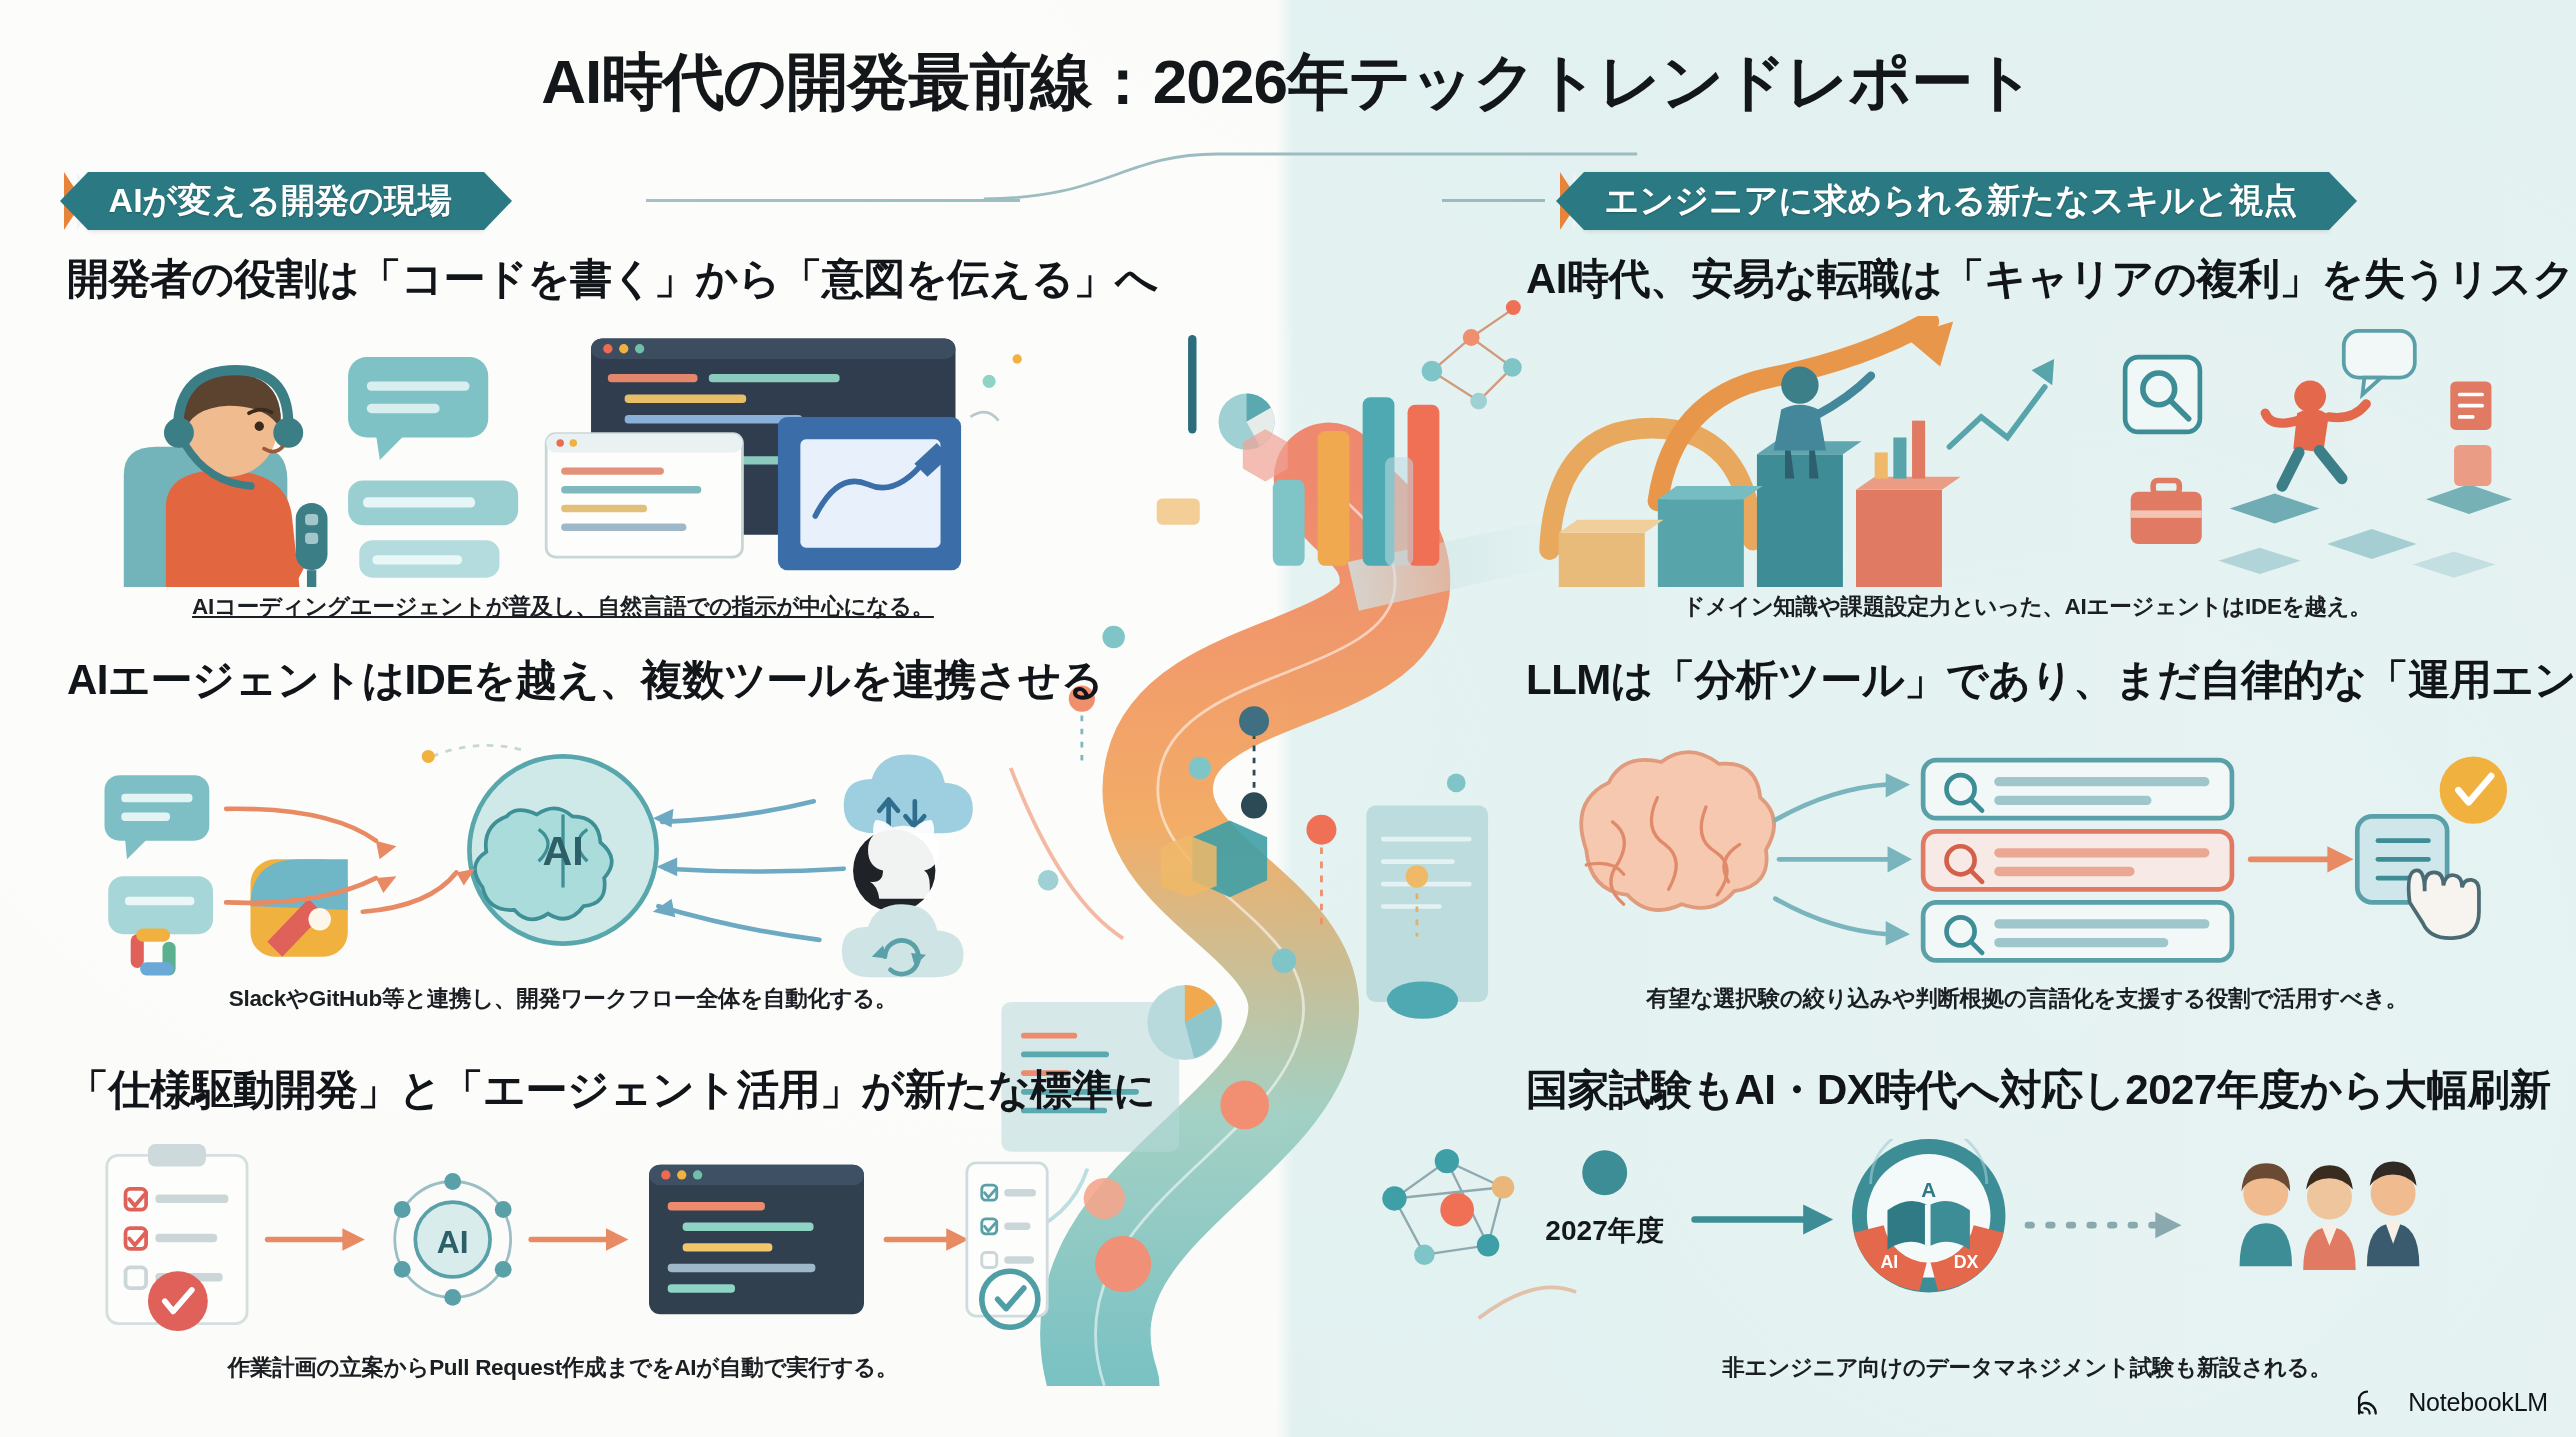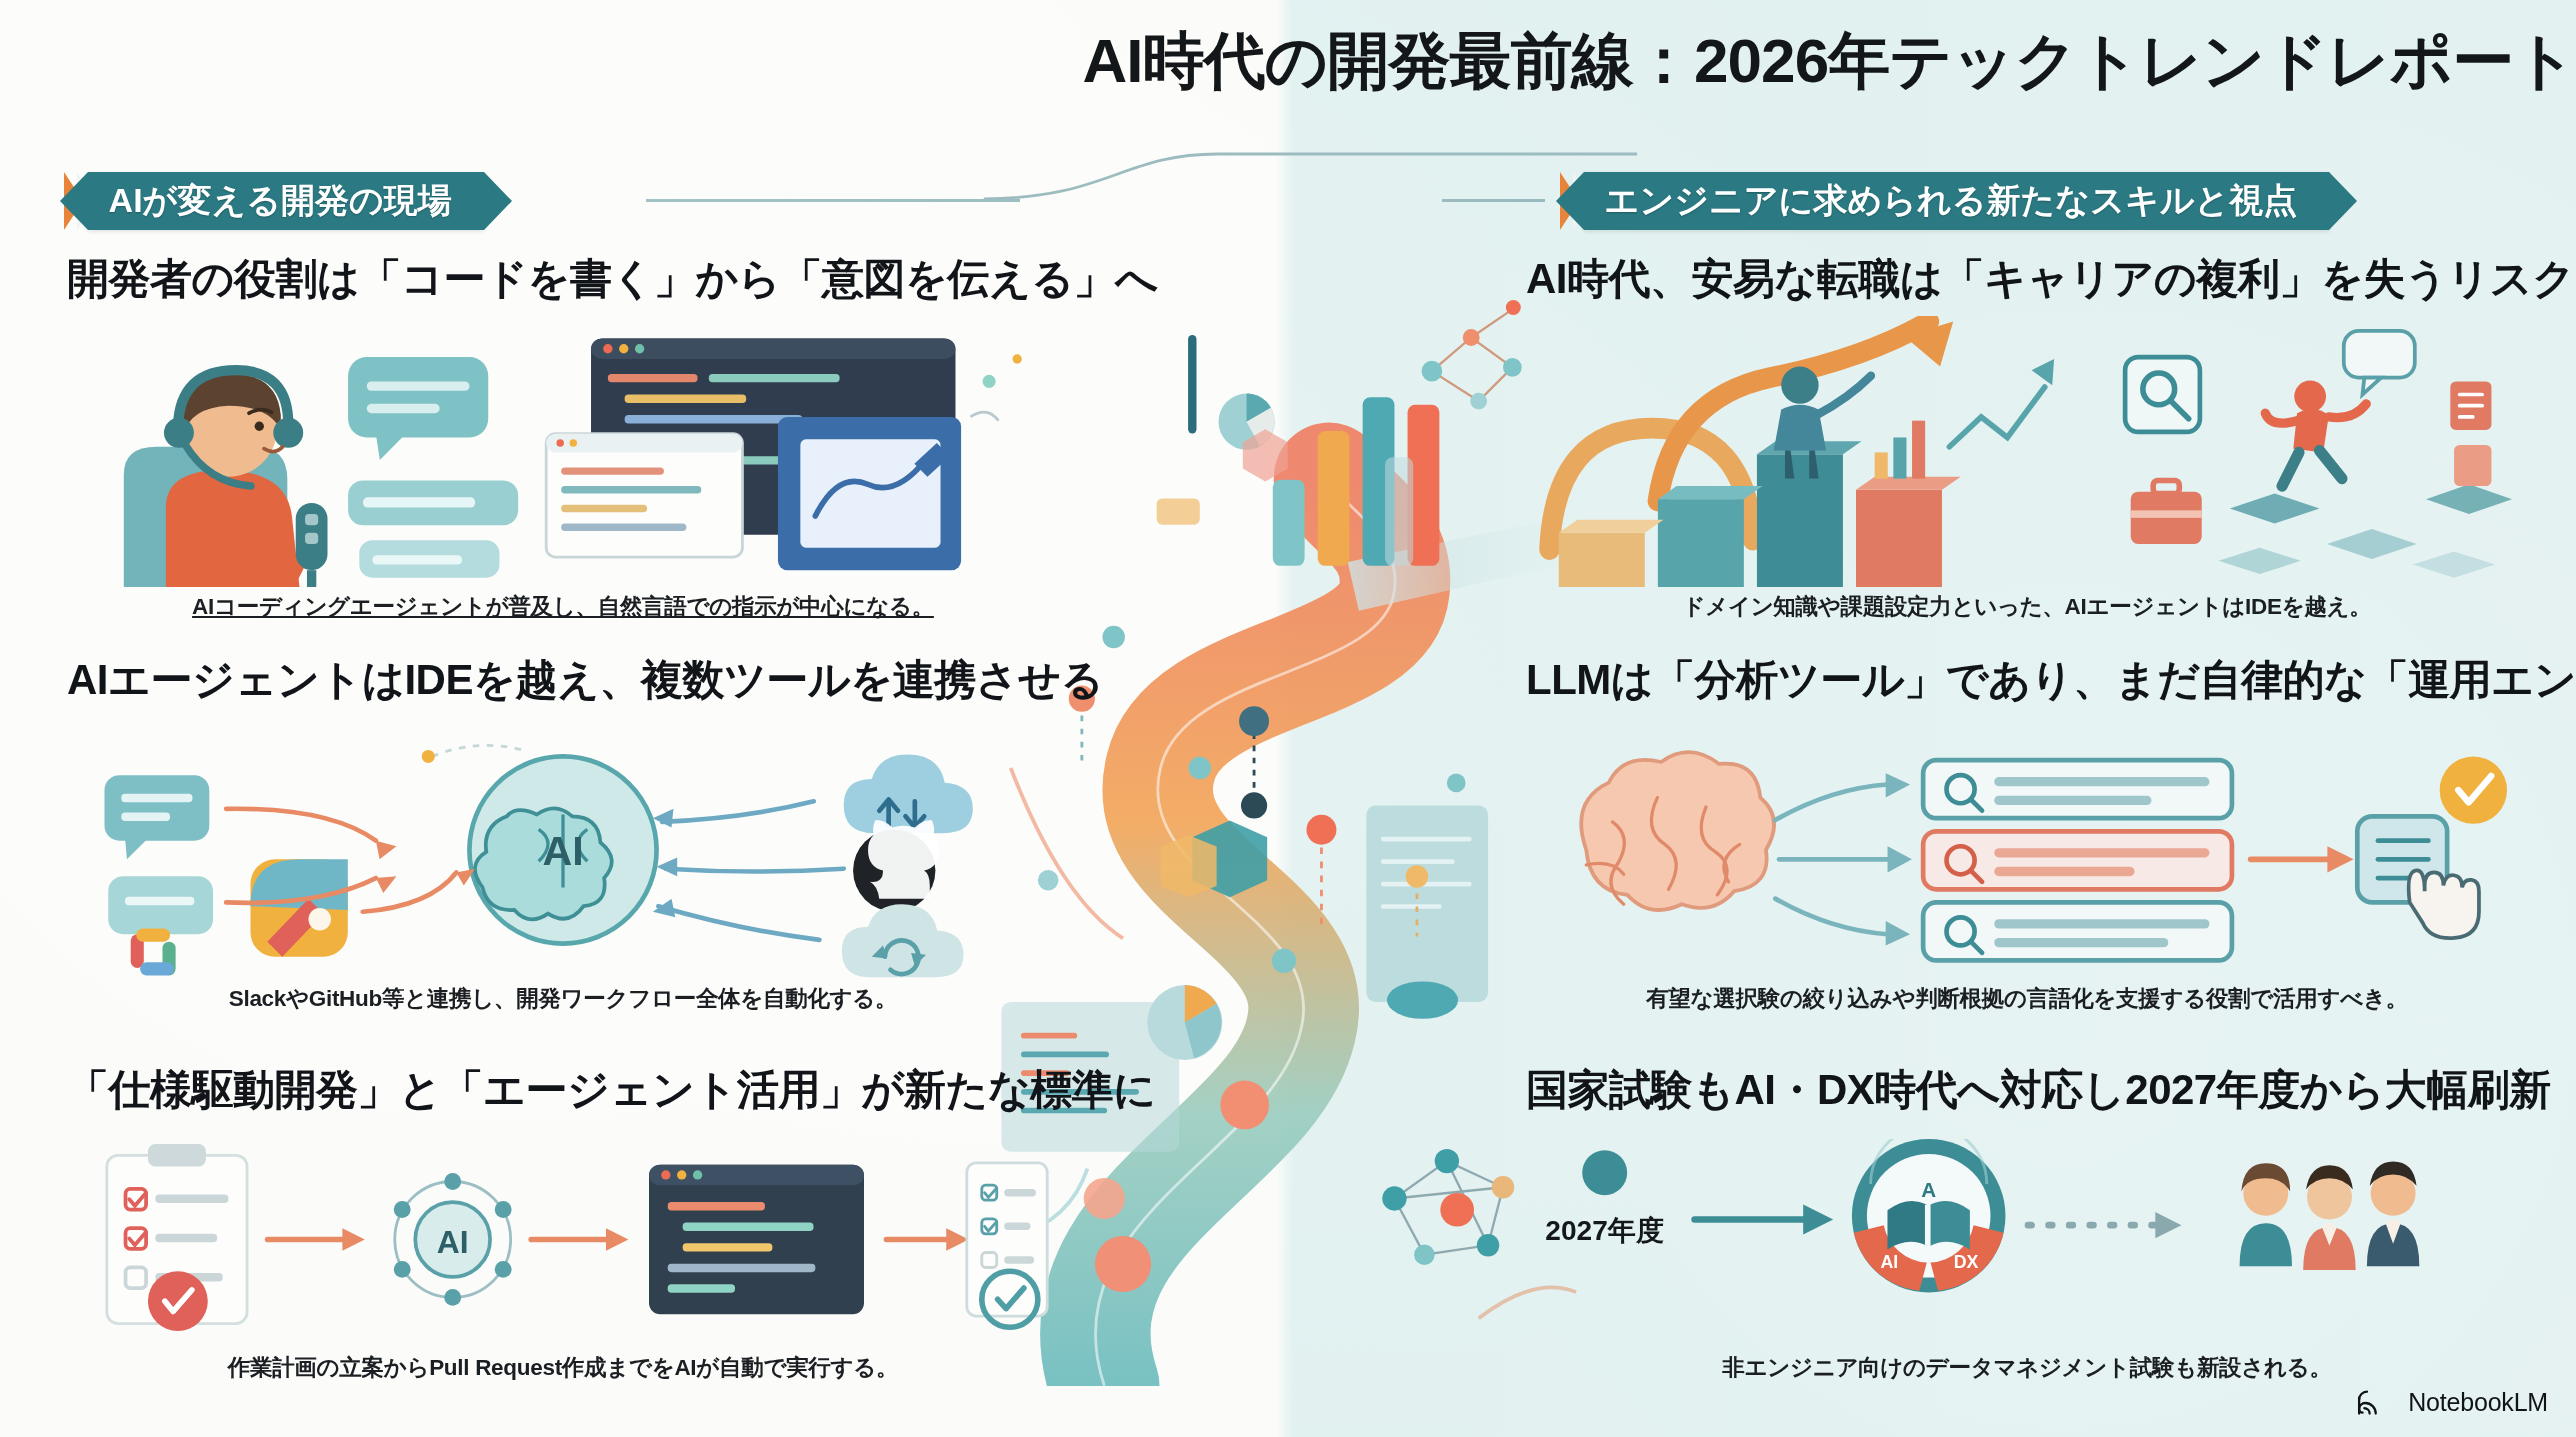--- a/index.html
+++ b/index.html
@@ -20,22 +20,22 @@
   #poster::after{
     content:""; position:absolute; inset:0; pointer-events:none;
     background:
       radial-gradient(circle at 20% 30%, rgba(255,255,255,.5), transparent 60%),
       radial-gradient(circle at 80% 70%, rgba(255,255,255,.35), transparent 60%);
     mix-blend-mode:soft-light;
   }
 
   
   .title {
-    position:absolute; top:19px; left:0; width:100%;
-    text-align:right;
+    position:absolute; top:40px; left:0; width:100%;
+    text-align:center;
     font-size:62px; font-weight:bold; letter-spacing:-0.9px;
     color:#14171a;
     z-index:20;
     white-space:nowrap;
   }
 
   
   .hdr-wrap { position:absolute; height:62px; z-index:18; display:flex; align-items:center;justify-content:flex-end; }
   .chev { width:24px; height:58px; position:relative; flex:0 0 auto; }
   .chev span{

